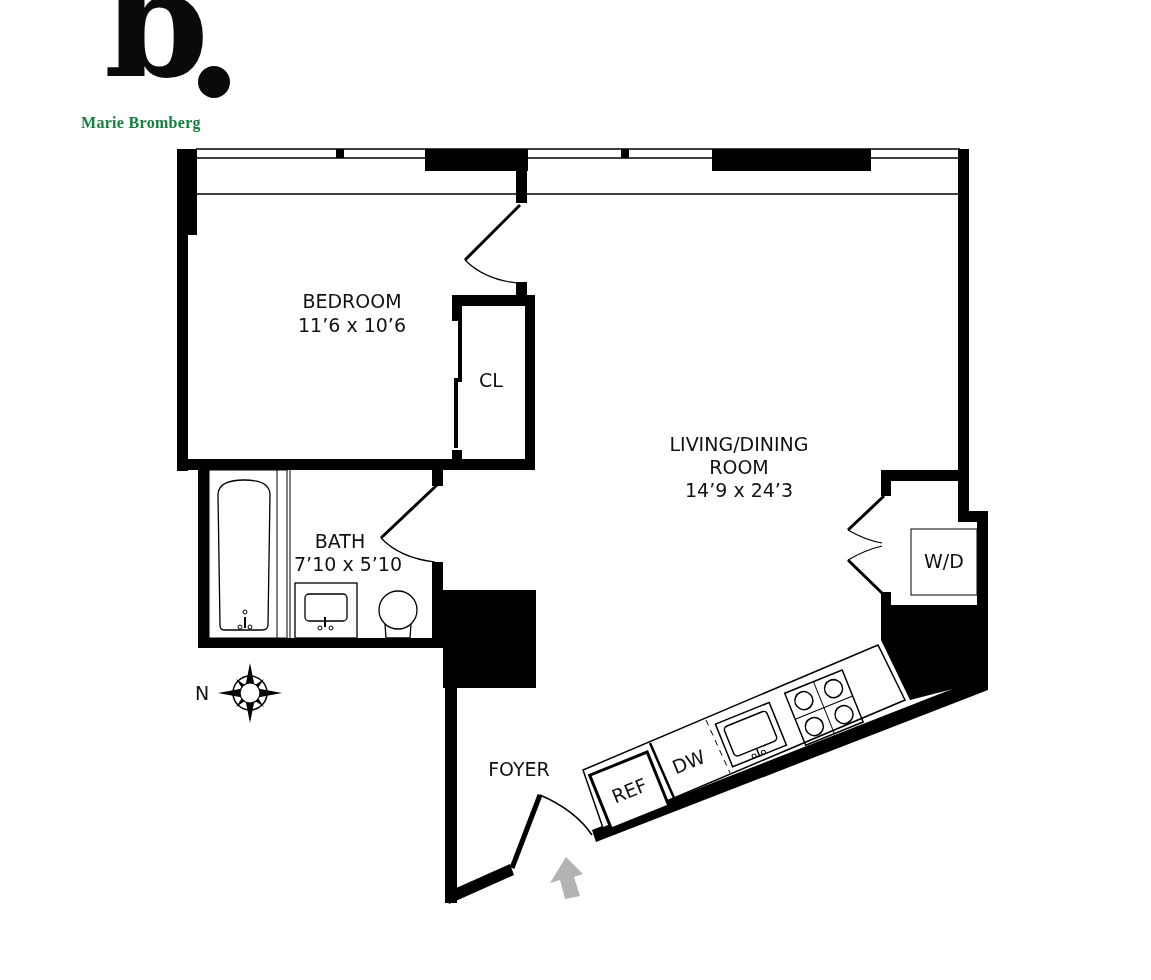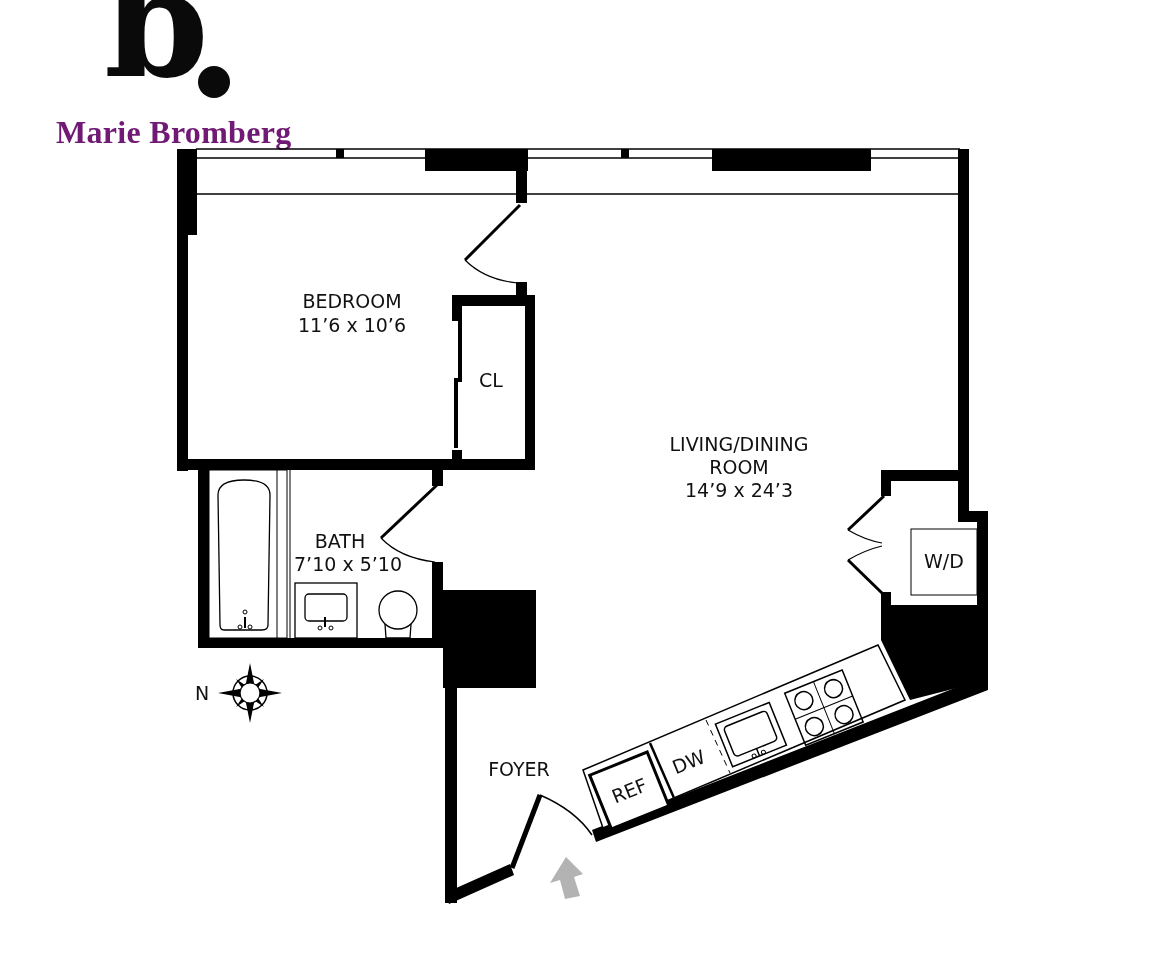--- a/index.html
+++ b/index.html
@@ -8,23 +8,23 @@
       position: absolute; left: 104px; top: -52px;
       font-family: "DejaVu Serif", "Liberation Serif", serif;
       font-size: 150px; font-weight: bold; color: #0a0a0a; line-height: 1;
       letter-spacing: -4px;
     }
     .logo-dot {
       position: absolute; left: 198px; top: 66px;
       width: 32px; height: 32px; border-radius: 50%; background: #0a0a0a;
     }
     .brand-name {
-      position: absolute; left: 56px; top: 114px;
+      position: absolute; left: 81px; top: 114px;
       font-family: "Liberation Serif", "DejaVu Serif", serif;
-      font-size: 32px; font-weight: bold; color: #701a75; letter-spacing: 0.3px;
+      font-size: 16px; font-weight: bold; color: #15803d; letter-spacing: 0.3px;
     }
     svg.plan { position: absolute; left: 0; top: 0; }
     .lbl {
       font-family: "DejaVu Sans", "Liberation Sans", sans-serif;
       font-size: 19px; fill: #111; text-anchor: middle;
     }
   </style>
 </head>
 <body>
 

